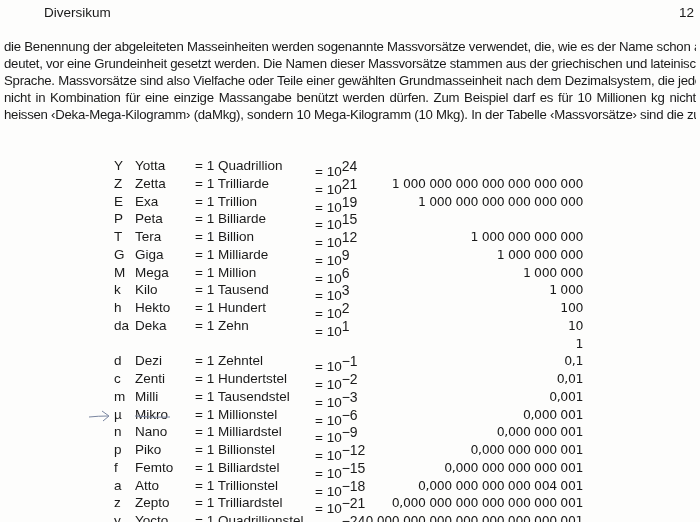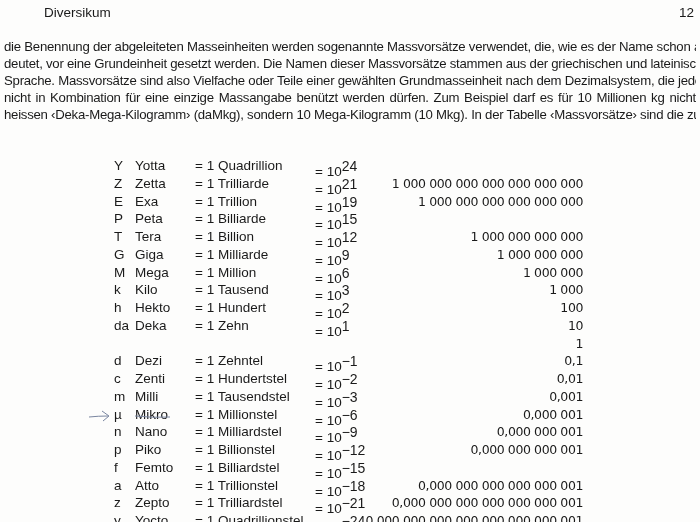--- a/index.html
+++ b/index.html
@@ -183,27 +183,28 @@
       <span class="c-name">Piko</span>
       <span class="c-word">= 1 Billionstel</span>
       <span class="c-pow"><span style="position: static;">= 10</span><sup>−12</sup></span>
       <span class="c-val">0,000 000 000 001</span>
     </div>
     <div class="row" style="top: 301.75px;">
       <span class="c-sym">f</span>
       <span class="c-name">Femto</span>
       <span class="c-word">= 1 Billiardstel</span>
       <span class="c-pow"><span style="position: static;">= 10</span><sup>−15</sup></span>
+      <span class="c-val">0,000 000 000 000 001</span>
     </div>
     <div class="row" style="top: 319.5px;">
       <span class="c-sym">a</span>
       <span class="c-name">Atto</span>
       <span class="c-word">= 1 Trillionstel</span>
       <span class="c-pow"><span style="position: static;">= 10</span><sup>−18</sup></span>
-      <span class="c-val">0,000 000 000 000 000 001</span>
+      <span class="c-val">0,000 000 000 000 004 001</span>
     </div>
     <div class="row" style="top: 337.25px;">
       <span class="c-sym">z</span>
       <span class="c-name">Zepto</span>
       <span class="c-word">= 1 Trilliardstel</span>
       <span class="c-pow"><span style="position: static;">= 10</span><sup>−21</sup></span>
       <span class="c-val">0,000 000 000 000 000 000 001</span>
     </div>
     <div class="row" style="top: 355px;">
       <span class="c-sym">y</span>

